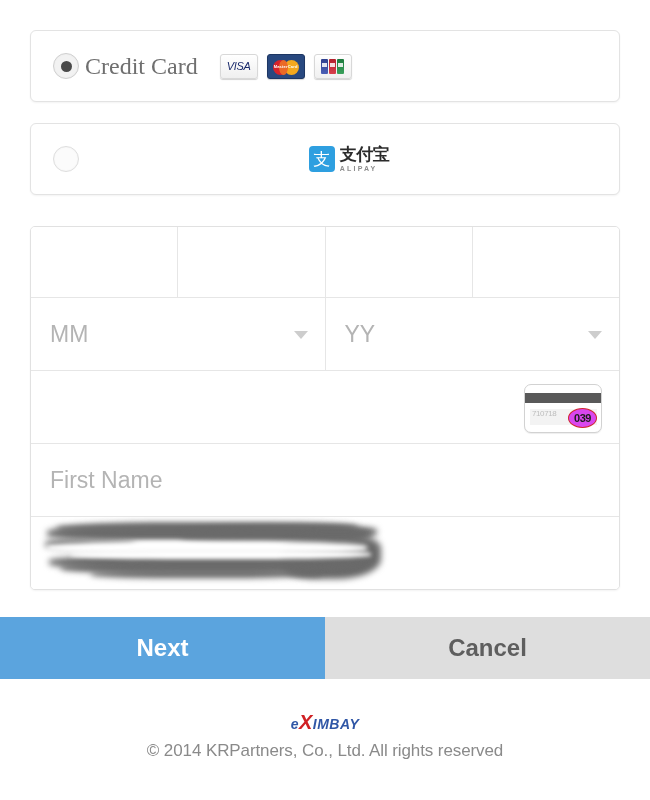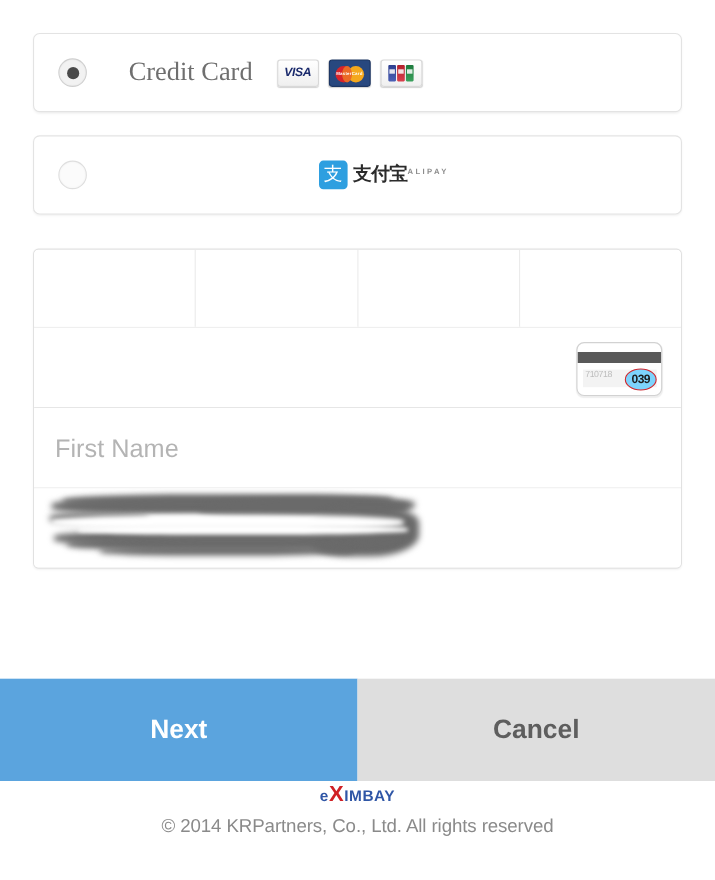--- a/index.html
+++ b/index.html
@@ -56,21 +56,21 @@
     height: 11px;
     border-radius: 50%;
     background: #4a4a4a;
   }
   .radio:not(.checked) .dot { display: none; }
 
   .method-label {
     font-family: "Liberation Serif", serif;
     font-size: 24px;
     color: #6f6f6f;
-    margin-left: 38px;
+    margin-left: 6px;
     white-space: nowrap;
   }
 
   .card-logos {
     display: flex;
     align-items: center;
     gap: 9px;
     margin-left: 22px;
   }
 
@@ -85,21 +85,21 @@
     box-sizing: border-box;
     box-shadow: 0 1px 1px rgba(0,0,0,0.18);
     overflow: hidden;
   }
   .logo-visa {
     background: linear-gradient(#ffffff,#efefef);
     border: 1px solid #d8d8d8;
   }
   .logo-visa span {
     font-family: "Liberation Sans", sans-serif;
-    font-weight: bold;
+    font-weight: normal;
     font-style: italic;
     font-size: 11px;
     letter-spacing: -0.3px;
     color: #1a2a6c;
   }
   
   .logo-mc {
     background: #28487f;
     border: 1px solid #1d3663;
     position: relative;
@@ -166,21 +166,21 @@
     color: #ffffff;
     display: flex;
     align-items: center;
     justify-content: center;
     font-size: 17px;
     line-height: 1;
     font-family: "DejaVu Sans", sans-serif;
   }
   .alipay-words {
     display: flex;
-    flex-direction: row;
+    flex-direction: column;
     line-height: 1;
   }
   .alipay-cn {
     font-family: "DejaVu Sans", sans-serif;
     font-size: 17px;
     font-weight: bold;
     color: #2b2b2b;
     letter-spacing: -0.5px;
   }
   .alipay-en {
@@ -289,21 +289,21 @@
     border: 1.6px solid #d0282f;
     border-radius: 50%;
     display: flex;
     align-items: center;
     justify-content: center;
     font-family: "Liberation Sans", sans-serif;
     font-size: 11px;
     font-weight: bold;
     color: #1c1c1c;
     letter-spacing: -0.5px;
-    background: #7dd3fc;
+    background: #d946ef;
   }
 
   
   .row-redacted .cell {
     height: 72px;
     padding: 0;
     overflow: hidden;
   }
   .redaction {
     position: relative;
@@ -336,21 +336,21 @@
   
   .actions {
     position: absolute;
     left: 0;
     top: 617px;
     width: 650px;
     display: flex;
   }
   .btn {
     width: 325px;
-    height: 93px;
+    height: 62px;
     display: flex;
     align-items: center;
     justify-content: center;
     font-family: "Liberation Sans", sans-serif;
     font-size: 24px;
     font-weight: bold;
     box-sizing: border-box;
     cursor: pointer;
     user-select: none;
   }
@@ -367,20 +367,21 @@
   
   .footer {
     position: absolute;
     left: 0;
     top: 712px;
     width: 650px;
     text-align: center;
   }
   .brand {
     font-family: "Liberation Sans", sans-serif;
+    font-style: italic;
     font-weight: bold;
     font-size: 15px;
     letter-spacing: 0.5px;
     line-height: 1;
   }
   .brand .b-e { color: #2f56a6; font-size: 14px; }
   .brand .b-x { color: #d02024; font-size: 20px; }
   .brand .b-rest { color: #2f56a6; font-size: 14px; }
   .copyright {
     margin-top: 9px;
@@ -444,20 +445,30 @@
         <span class="ph"></span>
       </div>
       <div class="cell">
         <span class="ph"></span>
       </div>
       <div class="cell">
         <span class="ph"></span>
       </div>
     </div>
 
+    <div class="form-row">
+      <div class="cell">
+        <span class="ph">MM</span>
+        <span class="chevron"></span>
+      </div>
+      <div class="cell">
+        <span class="ph">YY</span>
+        <span class="chevron"></span>
+      </div>
+    </div>
 
     <div class="form-row">
       <div class="cell">
         <span class="cvc-hint">
           <span class="stripe"></span>
           <span class="sig">
             <span class="sig-num">710718</span>
           </span>
           <span class="cvc-num">039</span>
         </span>

